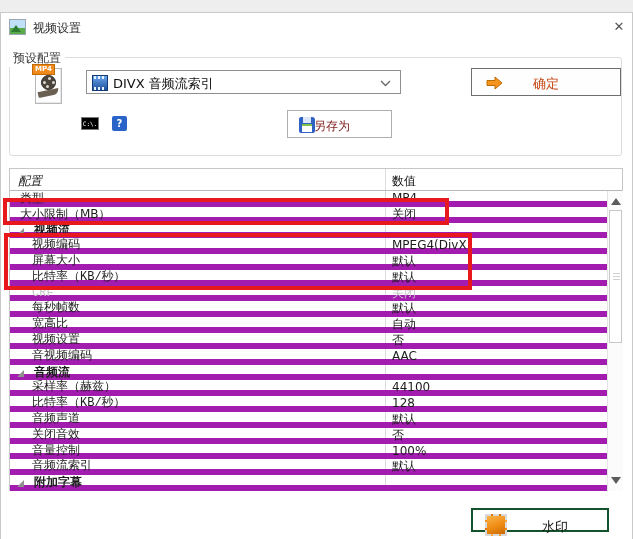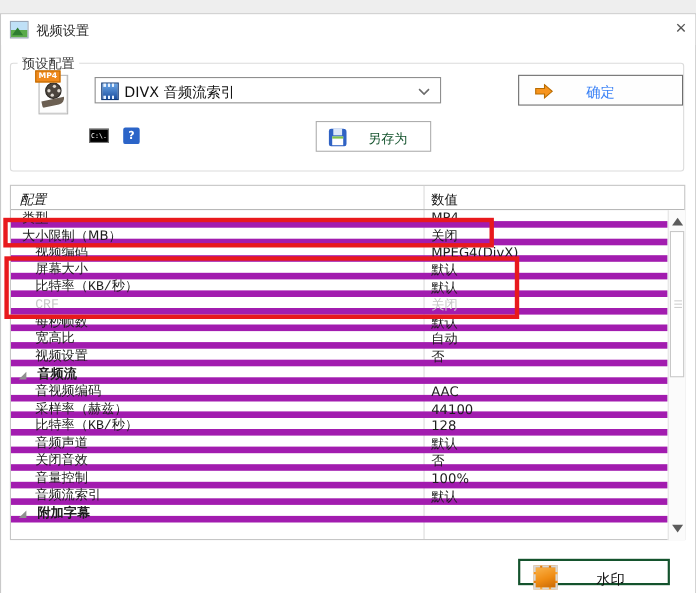--- a/index.html
+++ b/index.html
@@ -13,21 +13,21 @@
   .titlebar { position:absolute; left:0; top:0; width:633px; height:28px; background:#fff; }
   .app-icon { position:absolute; left:8px; top:6px; width:17px; height:16px; border:1px solid #9aa7b8; background:linear-gradient(#bfe0f7 0 55%, #5aab4a 55% 100%); }
   .app-icon .hill { position:absolute; left:1px; bottom:2px; width:0; height:0;
     border-left:5px solid transparent; border-right:5px solid transparent; border-bottom:7px solid #2e7d32; }
   .win-title { position:absolute; left:32px; top:7px; font-size:12px; color:#2a2a2a; }
   .close-btn { position:absolute; left:608px; top:4px; width:20px; height:20px; text-align:center;
     font-size:13px; line-height:20px; color:#555; cursor:pointer; }
   
   .groupbox { position:absolute; left:8px; top:44px; width:613px; height:99px;
     border:1px solid #dcdcdc; border-radius:3px; }
-  .group-label { position:absolute; left:15px; top:37px; background:#fff; padding:0 4px;
+  .group-label { position:absolute; left:8px; top:37px; background:#fff; padding:0 4px;
     font-size:12px; color:#3a3a3a; }
   
   .mp4-icon { position:absolute; left:31px; top:51px; width:33px; height:41px; }
   .mp4-page { position:absolute; left:3px; top:4px; width:27px; height:36px; background:#fdfdfd;
     border:1px solid #b8b8b8; box-shadow:inset -1px -1px 0 #e8e8e8; }
   .mp4-reel { position:absolute; left:9px; top:11px; width:15px; height:15px; border-radius:50%;
     background:#4c453e; border:1px solid #2e2a26; }
   .mp4-reel i { position:absolute; width:3px; height:3px; border-radius:50%; background:#ded8d0; }
   .mp4-reel i:nth-child(1){left:6px;top:1px;} .mp4-reel i:nth-child(2){left:1px;top:5px;}
   .mp4-reel i:nth-child(3){left:10px;top:5px;} .mp4-reel i:nth-child(4){left:4px;top:9px;}
@@ -42,36 +42,36 @@
     background:linear-gradient(#6aa6e8,#1d4f9e); border:1px solid #123a77; }
   .film-icon:before, .film-icon:after { content:""; position:absolute; left:1px; right:1px; height:3px;
     background:repeating-linear-gradient(90deg,#e8f2ff 0 2px, transparent 2px 4px); }
   .film-icon:before { top:0; } .film-icon:after { bottom:0; }
   .dd-text { position:absolute; left:26px; top:4px; font-size:13px; color:#111; }
   .dd-chevron { position:absolute; right:9px; top:9px; }
   
   .ok-btn { position:absolute; left:470px; top:55px; width:150px; height:28px; background:#fefefe;
     border:1px solid #6e6e6e; cursor:pointer; }
   .arrow-icon { position:absolute; left:14px; top:7px; }
-  .ok-label { position:absolute; left:0; right:0; top:6px; text-align:center; font-size:13px; color:#3b82f6; }
+  .ok-label { position:absolute; left:0; right:0; top:6px; text-align:center; font-size:13px; color:#c2410c; }
   
   .cmd-icon { position:absolute; left:80px; top:104px; width:18px; height:13px; background:#000;
     border:1px solid #7a7a7a; color:#fff; font-family:"DejaVu Sans Mono",monospace; font-size:6px;
     line-height:11px; text-align:center; cursor:pointer; }
   .help-icon { position:absolute; left:111px; top:103px; width:15px; height:15px; background:#2b64c8;
     border-radius:2px; color:#fff; font-size:10px; font-weight:bold; text-align:center; line-height:15px; cursor:pointer; }
   
   .saveas-btn { position:absolute; left:286px; top:97px; width:105px; height:28px; background:#fff;
     border:1px solid #aeaeae; cursor:pointer; }
   .floppy-icon { position:absolute; left:11px; top:6px; width:16px; height:16px;
     background:#2f62c4; border-radius:2px 3px 2px 2px; }
   .floppy-icon:before { content:""; position:absolute; left:4px; top:0; width:8px; height:6px; background:#dce8fa; }
   .floppy-icon:after { content:""; position:absolute; left:3px; bottom:1px; width:10px; height:6px;
     background:#fff; border-top:2px solid #7fc24a; }
-  .saveas-label { position:absolute; left:26px; right:0; top:7px; text-align:center; font-size:12px; color:#14532d; }
+  .saveas-label { position:absolute; left:26px; right:0; top:7px; text-align:left; font-size:12px; color:#7f1d1d; }
   
   .grid { position:absolute; left:8px; top:155px; width:614px; height:323px; border:1px solid #c6c6c6; background:#fff; }
   .grid-vline { position:absolute; left:375px; top:0; bottom:0; width:1px; background:#dcdcdc; }
   .grid-header { position:absolute; left:0; top:0; width:100%; height:22px; border-bottom:1px solid #b8b8b8; }
   .grid-header .h1 { position:absolute; left:8px; top:4px; font-size:12px; color:#111;font-style:italic; }
   .grid-header .h2 { position:absolute; left:382px; top:4px; font-size:12px; color:#111; }
   .rows { position:absolute; left:0; top:22px; width:597px; }
   .row { position:relative; width:100%; height:15.79px; border-bottom:6px solid #a21caf; font-size:12px;
     line-height:15px; cursor:default; }
   .row .lbl { position:absolute; top:0; white-space:nowrap; }
@@ -164,20 +164,25 @@
     </div>
     <div class="rows" id="rows">
         <div class="row item">
           <span class="lbl">类型</span>
           <span class="val">MP4</span>
         </div>
         <div class="row item">
           <span class="lbl">大小限制（MB）</span>
           <span class="val">关闭</span>
         </div>
+        <div class="row section">
+          <span class="tri"></span>
+          <span class="lbl">视频流</span>
+          <span class="val"></span>
+        </div>
         <div class="row subitem">
           <span class="lbl">视频编码</span>
           <span class="val">MPEG4(DivX)</span>
         </div>
         <div class="row subitem">
           <span class="lbl">屏幕大小</span>
           <span class="val">默认</span>
         </div>
         <div class="row subitem">
           <span class="lbl">比特率（KB/秒）</span>
@@ -191,29 +196,29 @@
           <span class="lbl">每秒帧数</span>
           <span class="val">默认</span>
         </div>
         <div class="row subitem">
           <span class="lbl">宽高比</span>
           <span class="val">自动</span>
         </div>
         <div class="row subitem">
           <span class="lbl">视频设置</span>
           <span class="val">否</span>
+        </div>
+        <div class="row subitem">
+          <span class="lbl">音视频编码</span>
+          <span class="val">AAC</span>
         </div>
         <div class="row section">
           <span class="tri"></span>
           <span class="lbl">音频流</span>
           <span class="val"></span>
-        </div>
-        <div class="row subitem">
-          <span class="lbl">音视频编码</span>
-          <span class="val">AAC</span>
         </div>
         <div class="row subitem">
           <span class="lbl">采样率（赫兹）</span>
           <span class="val">44100</span>
         </div>
         <div class="row subitem">
           <span class="lbl">比特率（KB/秒）</span>
           <span class="val">128</span>
         </div>
         <div class="row subitem">

